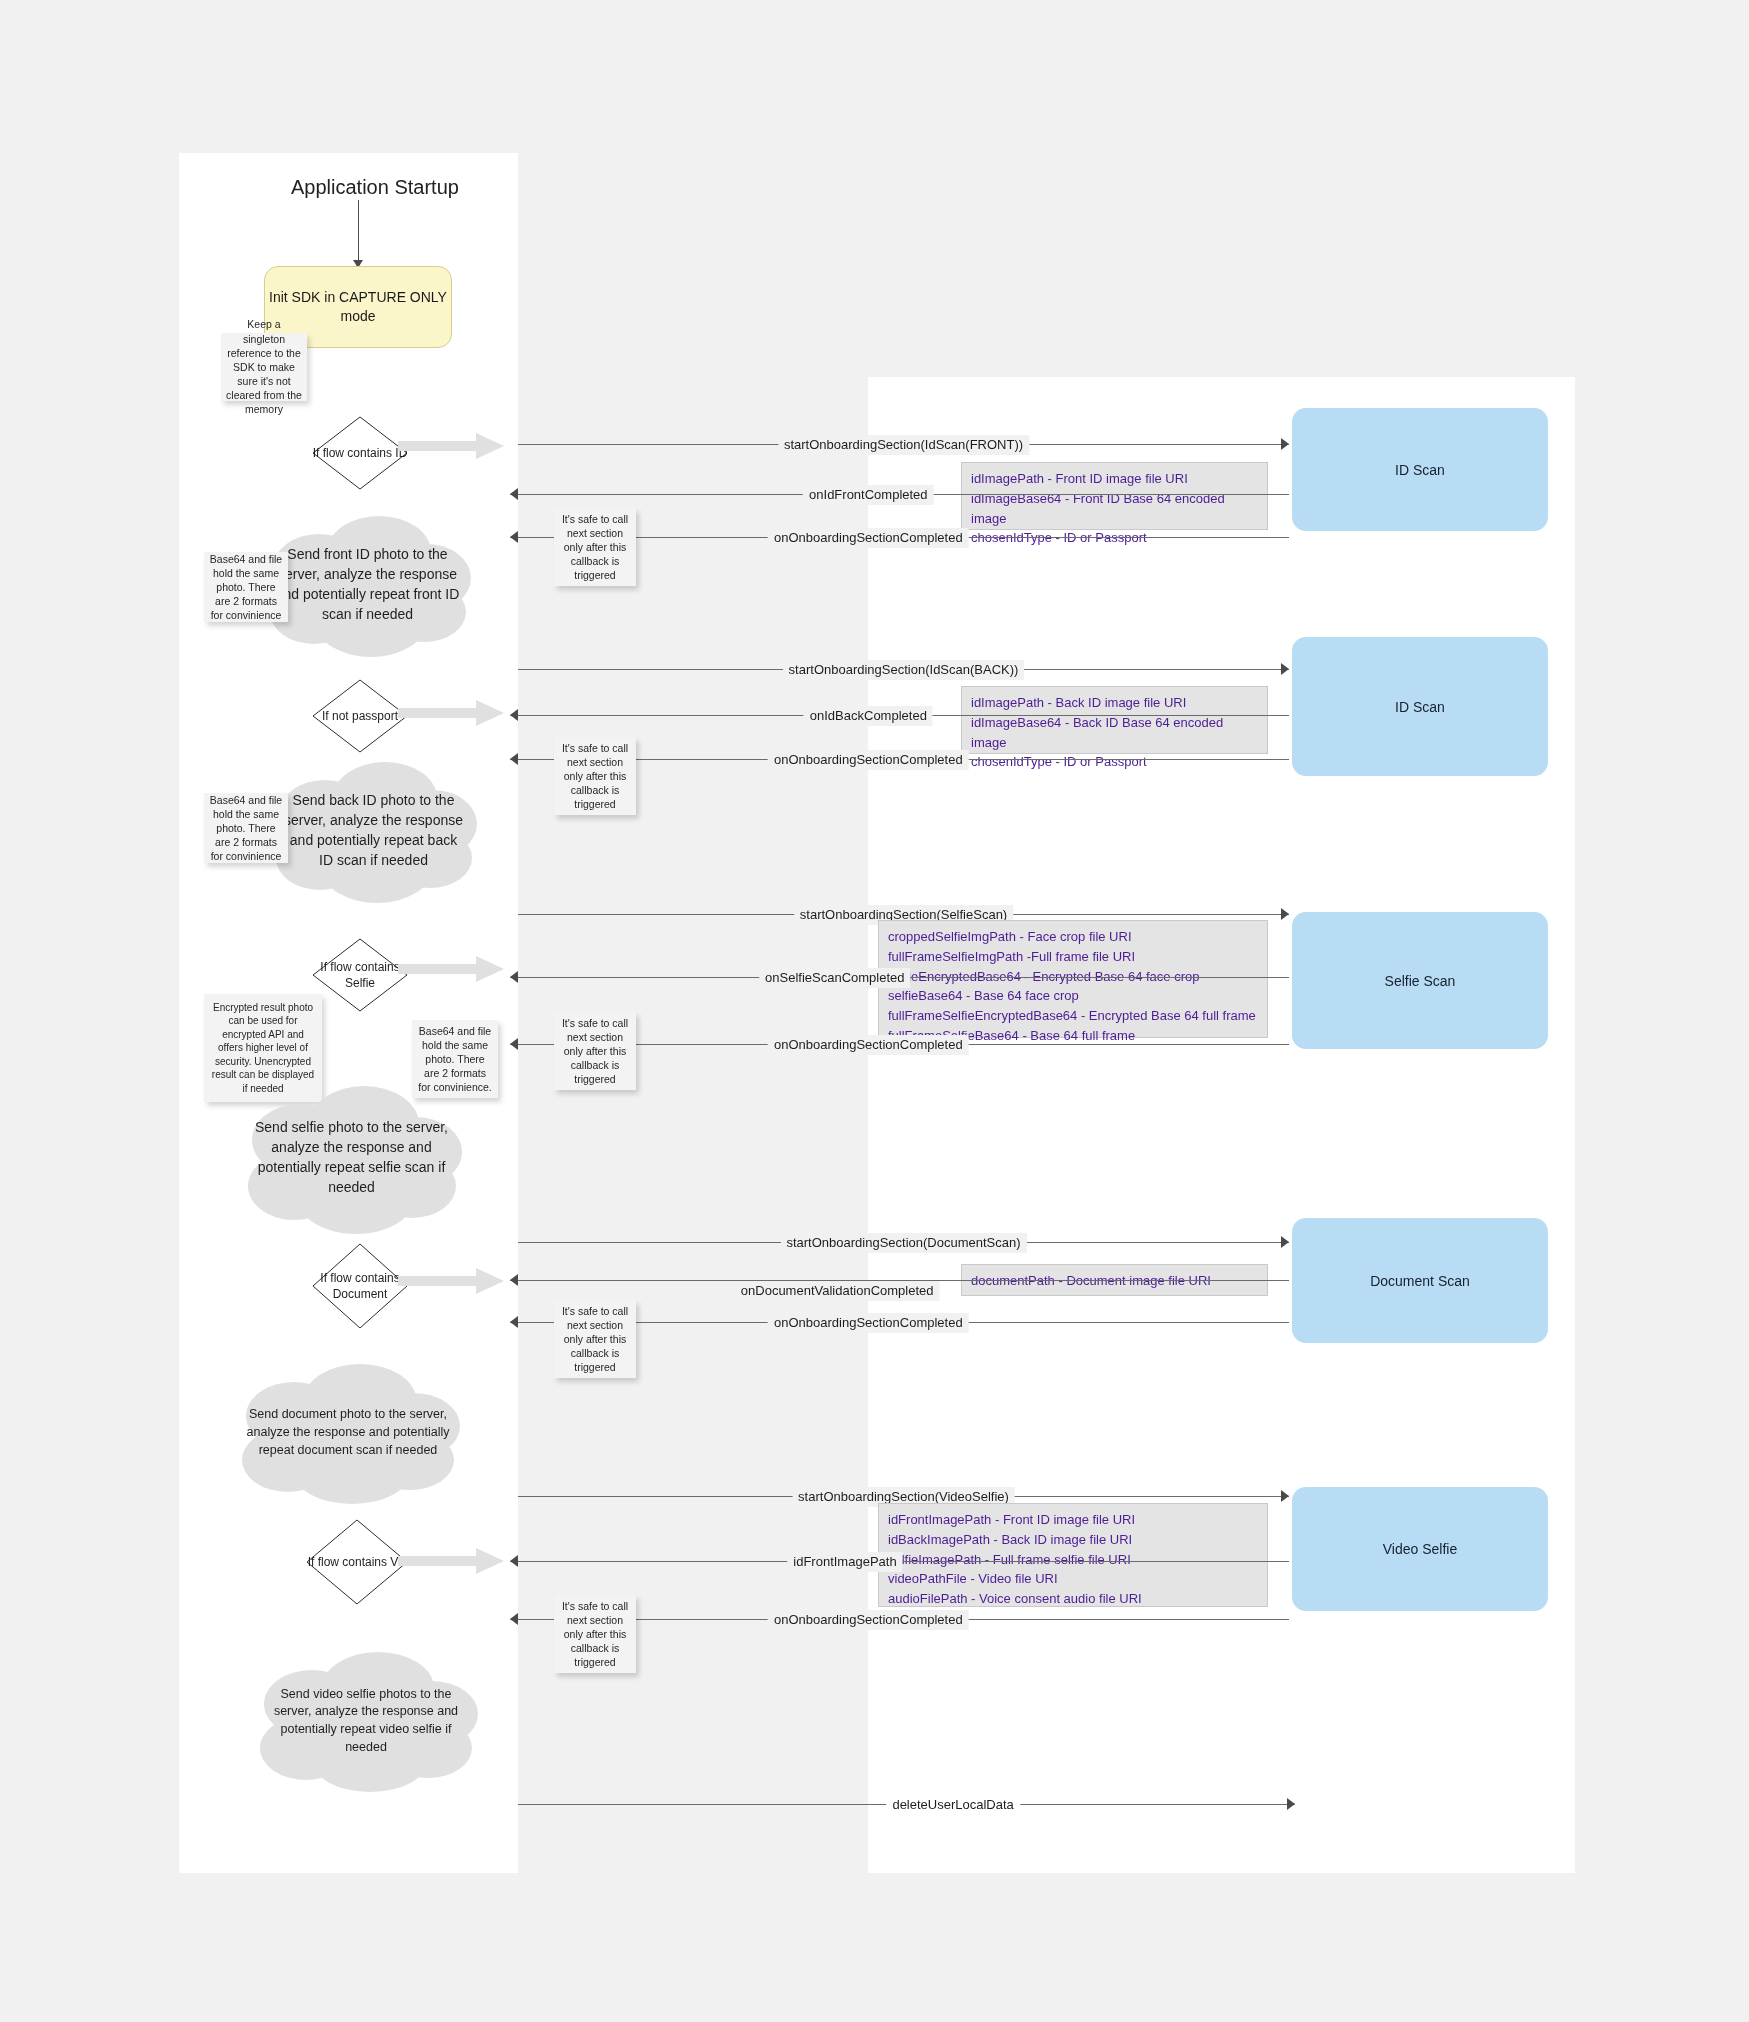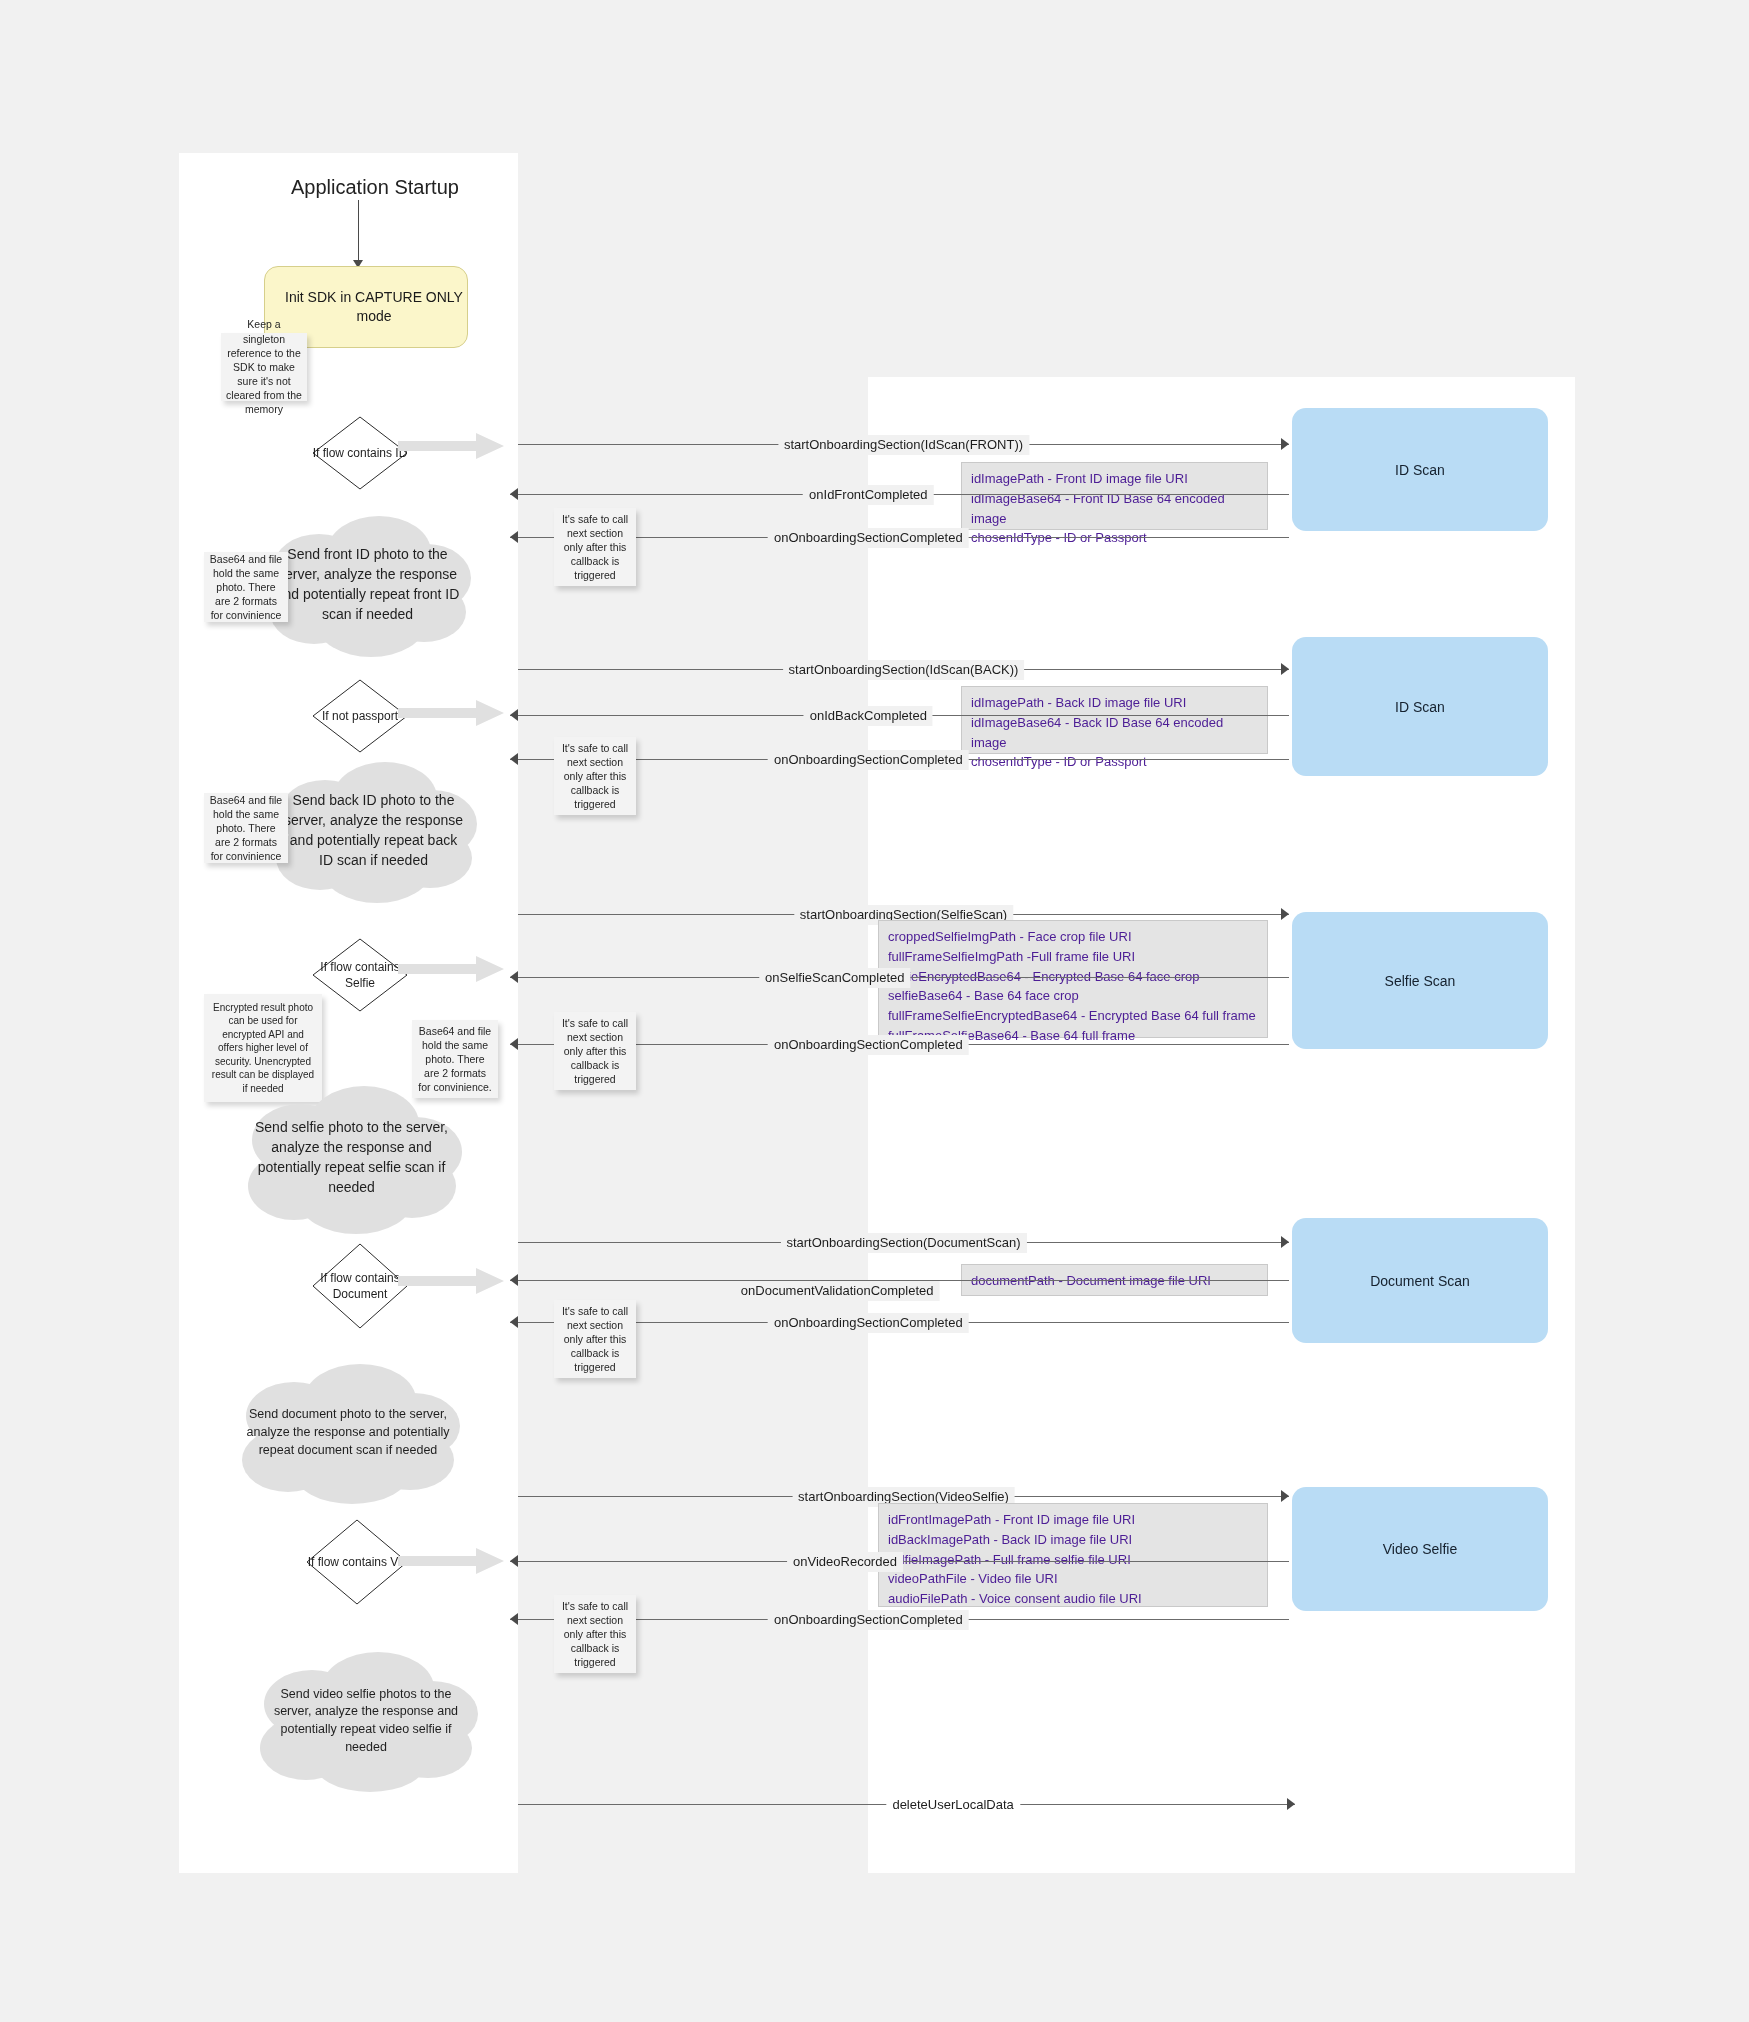--- a/index.html
+++ b/index.html
@@ -16,21 +16,21 @@
   .band{position:absolute;background:#f1f1f1;}
 
   
   .lbl{position:absolute;color:#1f1f1f;white-space:nowrap;}
   .title{font-size:20px;color:#222;}
 
   
   .yellow{
     position:absolute;background:#fbf6ca;border:1px solid #d6cf8b;
     border-radius:14px;display:flex;align-items:center;justify-content:center;
-    text-align:center;font-size:14px;color:#1a1a1a;line-height:1.35;padding-left:16px;
+    text-align:center;font-size:14px;color:#1a1a1a;line-height:1.35;
   }
   
   .blue{
     position:absolute;background:#b9dcf5;border-radius:14px;
     display:flex;align-items:center;justify-content:center;
     font-size:14px;color:#15212e;
   }
   
   .note{
     position:absolute;background:#f3f3f3;
@@ -333,21 +333,21 @@
   </div>
   <div class="fatarrow" style="left:398px;top:1547px;width:106px;height:28px;">
     <svg viewBox="0 0 106 28">
         <polygon points="0,9 78,9 78,1 106,14 78,27 78,19 0,19" fill="#e0e0e0"></polygon>
       </svg>
   </div>
 
   <div class="msg" style="left:510px;top:1552px;width:779px;">
     <div class="line"></div>
     <div class="head l"></div>
-    <div class="cap shade" style="left:43%;">onVideoRecorded</div>
+    <div class="cap shade" style="left:43%;">idFrontImagePath</div>
   </div>
 
   <div class="msg" style="left:510px;top:1610px;width:779px;">
     <div class="line"></div>
     <div class="head l"></div>
     <div class="cap shade" style="left:46%;">onOnboardingSectionCompleted</div>
   </div>
   <div class="note" style="left:554px;top:1595px;width:82px;height:78px;">It's safe to call next section only after this callback is triggered</div>
 
   <div class="blue" style="left:1292px;top:1487px;width:256px;height:124px;">Video Selfie</div>

